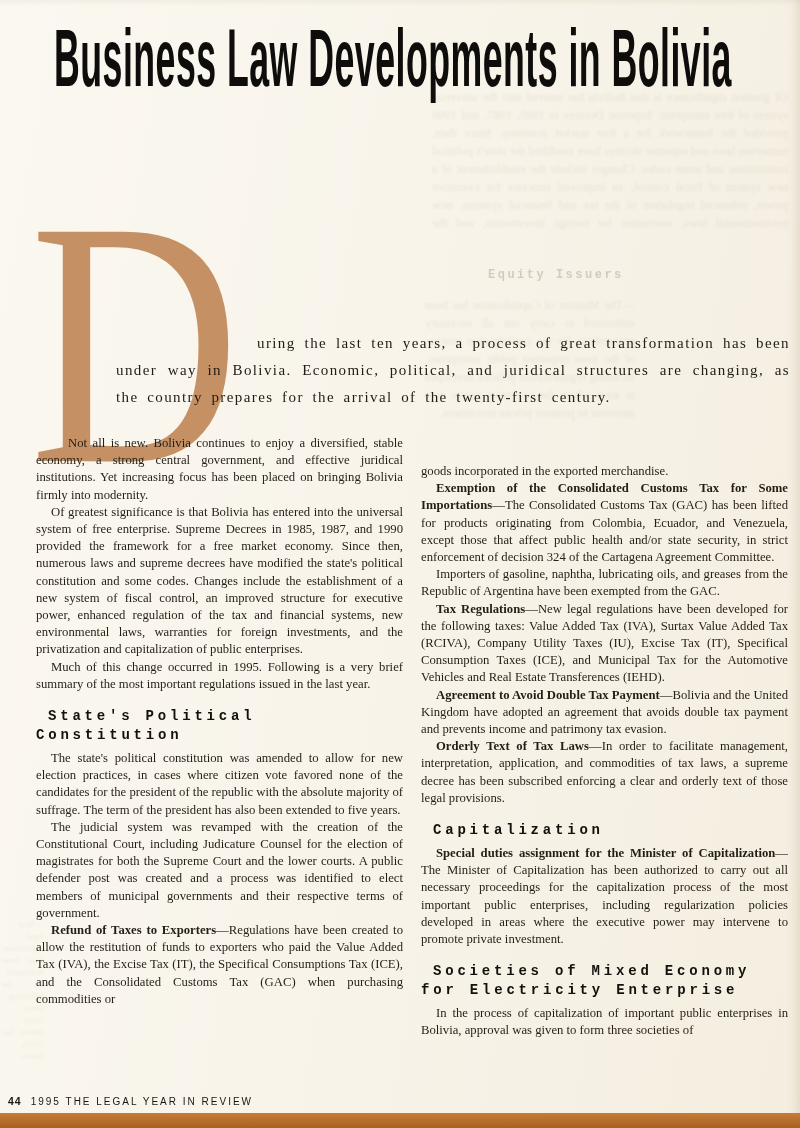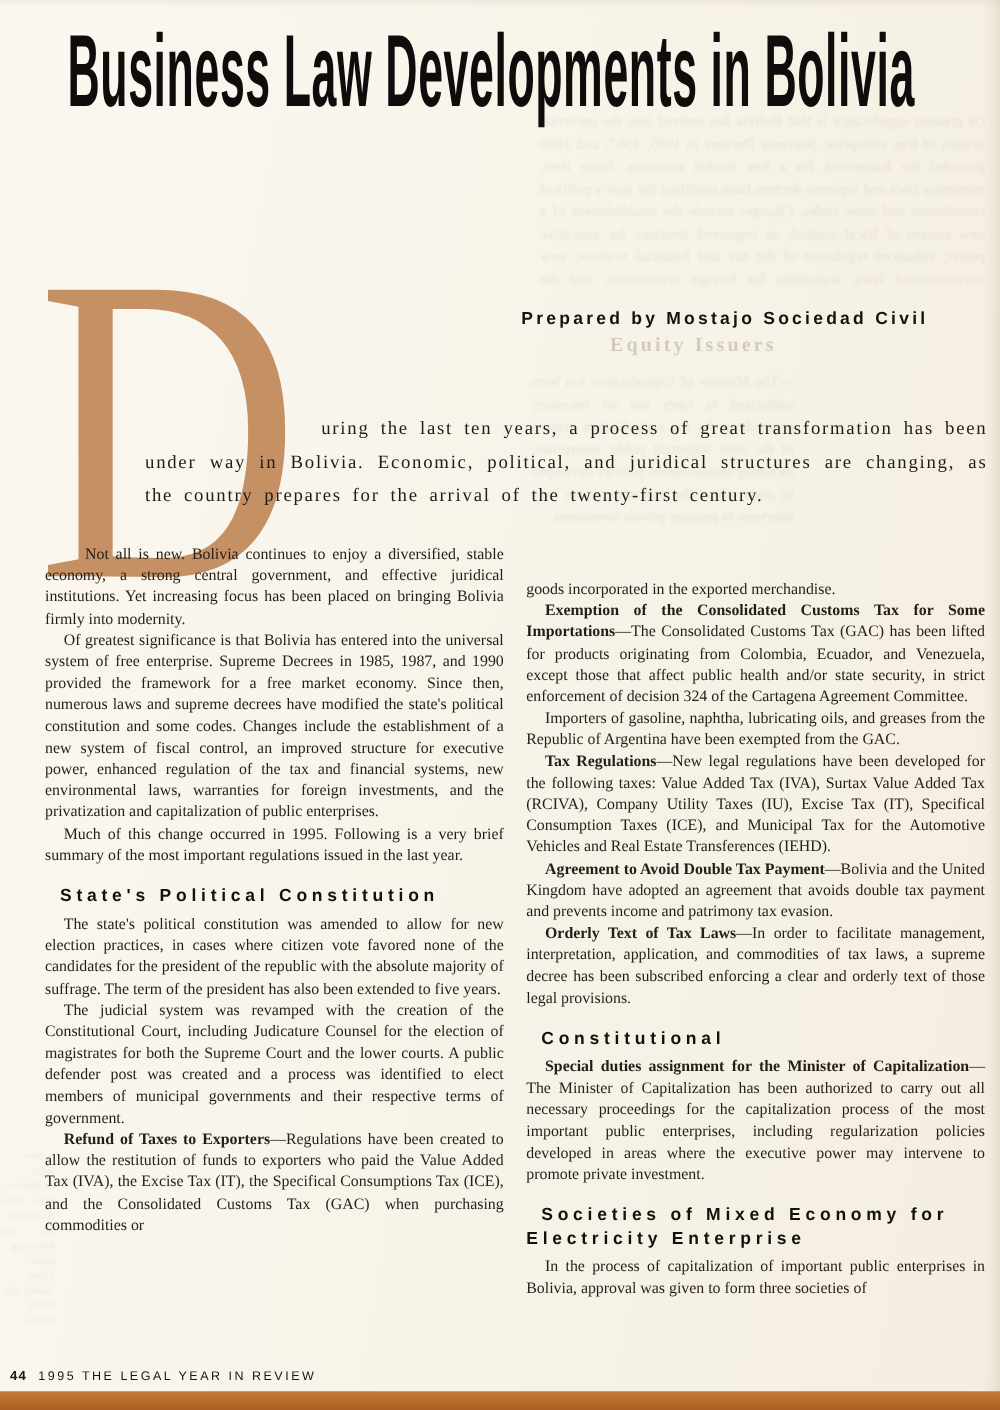--- a/index.html
+++ b/index.html
@@ -13,21 +13,21 @@
   .ghost-lines{
     position:absolute;z-index:0;pointer-events:none;overflow:hidden;
     transform:scaleX(-1);filter:blur(.8px);opacity:.10;color:#6d5b40;
     font-family:"Liberation Serif",serif;font-size:12.5px;line-height:18px;text-align:justify;
   }
   #ghost-a{left:432px;top:88px;width:356px;height:146px;}
   #ghost-b{left:425px;top:296px;width:210px;height:168px;font-size:12px;}
   #ghost-c{left:2px;top:918px;width:42px;height:142px;font-size:9px;line-height:12px;opacity:.08;}
   .ghost-heading{
     position:absolute;left:488px;top:268px;z-index:0;pointer-events:none;
-    font-family:Liberation Serif, serif;font-weight:bold;font-size:16px;
+    font-family:Liberation Mono, monospace;font-weight:bold;font-size:12px;
     letter-spacing:2.5px;opacity:.26;color:#6d5b40;filter:blur(.4px);
   }
   
   .title{position:absolute;left:54px;top:10px;margin:0;z-index:2;white-space:nowrap;}
   .title-inner{
     display:inline-block;font-family:"Liberation Sans",sans-serif;font-weight:bold;
     font-size:76px;letter-spacing:1px;color:#0e0d0b;
     transform:scale(0.47,1.08);transform-origin:left top;
   }
   .byline{
@@ -52,21 +52,21 @@
     font-size:12.7px;line-height:17.2px;text-align:justify;color:#241e16;
     hyphens:auto;-webkit-hyphens:auto;
   }
   .col-left{left:36px;}
   .col-right{left:421px;}
   .col p{margin:0;text-indent:15px;}
   .col p.p-first{text-indent:32px;}
   .col p.no-indent{text-indent:0;margin-top:28px;}
   .lead{font-weight:bold;}
   .h{
-    font-family:Liberation Sans, sans-serif;font-weight:bold;font-size:14px;
+    font-family:Liberation Mono, monospace;font-weight:bold;font-size:14px;
     letter-spacing:3.8px;line-height:19px;color:#13110e;
     margin:14px 0 5px;text-indent:12px;text-align:left;hyphens:none;
   }
   
   .footer{
     position:absolute;left:8px;top:1095px;z-index:2;
     font-family:"Liberation Sans",sans-serif;font-size:10px;letter-spacing:2px;color:#191713;
   }
   .pagenum{font-weight:bold;font-size:10.5px;letter-spacing:1px;margin-right:9px;}
   .bottom-bar{
@@ -78,21 +78,20 @@
 <body>
 
 <div class="page">
 
   <div class="ghost-lines" id="ghost-a">Of greatest significance is that Bolivia has entered into the universal system of free enterprise. Supreme Decrees in 1985, 1987, and 1990 provided the framework for a free market economy. Since then, numerous laws and supreme decrees have modified the state's political constitution and some codes. Changes include the establishment of a new system of fiscal control, an improved structure for executive power, enhanced regulation of the tax and financial systems, new environmental laws, warranties for foreign investments, and the privatization and capitalization of public enterprises.</div>
   <div class="ghost-lines" id="ghost-b">—The Minister of Capitalization has been authorized to carry out all necessary proceedings for the capitalization process of the most important public enterprises, including regularization policies developed in areas where the executive power may intervene to promote private investment.</div>
   <div class="ghost-lines" id="ghost-c">—New legal regulations have been developed for the following taxes: Value Added Tax (IVA), Surtax Value Added Tax (RCIVA), Company Utility Taxes (IU), Excise Tax (IT), Specifical Consumption Taxes (ICE), and Municipal Tax for the Automotive Vehicles and Real Estate Transferences (IEHD).</div>
   <div class="ghost-heading">Equity Issuers</div>
 
   <h1 class="title"><span class="title-inner">Business Law Developments in Bolivia</span></h1>
-  <div class="byline">Prepared by Mostajo Sociedad Civil</div>
 
   <div class="dropcap">D</div>
   <p class="intro">uring the last ten years, a process of great transformation has been under way in Bolivia. Economic, political, and juridical structures are changing, as the country prepares for the arrival of the twenty-first century.</p>
 
   <div class="col col-left">
     <p class="p-first">Not all is new. Bolivia continues to enjoy a diversified, stable economy, a strong central government, and effective juridical institutions. Yet increasing focus has been placed on bringing Bolivia firmly into modernity.</p>
     <p>Of greatest significance is that Bolivia has entered into the universal system of free enterprise. Supreme Decrees in 1985, 1987, and 1990 provided the framework for a free market economy. Since then, numerous laws and supreme decrees have modified the state's political constitution and some codes. Changes include the establishment of a new system of fiscal control, an improved structure for executive power, enhanced regulation of the tax and financial systems, new environmental laws, warranties for foreign investments, and the privatization and capitalization of public enterprises.</p>
     <p>Much of this change occurred in 1995. Following is a very brief summary of the most important regulations issued in the last year.</p>
     <h2 class="h">State's Political Constitution</h2>
     <p>The state's political constitution was amended to allow for new election practices, in cases where citizen vote favored none of the candidates for the president of the republic with the absolute majority of suffrage. The term of the president has also been extended to five years.</p>
@@ -100,21 +99,21 @@
     <p><b class="lead">Refund of Taxes to Exporters</b><span>—Regulations have been created to allow the restitution of funds to exporters who paid the Value Added Tax (IVA), the Excise Tax (IT), the Specifical Consumptions Tax (ICE), and the Consolidated Customs Tax (GAC) when purchasing commodities or</span></p>
   </div>
 
   <div class="col col-right">
     <p class="no-indent">goods incorporated in the exported merchandise.</p>
     <p><b class="lead">Exemption of the Consolidated Customs Tax for Some Importations</b><span>—The Consolidated Customs Tax (GAC) has been lifted for products originating from Colombia, Ecuador, and Venezuela, except those that affect public health and/or state security, in strict enforcement of decision 324 of the Cartagena Agreement Committee.</span></p>
     <p>Importers of gasoline, naphtha, lubricating oils, and greases from the Republic of Argentina have been exempted from the GAC.</p>
     <p><b class="lead">Tax Regulations</b><span>—New legal regulations have been developed for the following taxes: Value Added Tax (IVA), Surtax Value Added Tax (RCIVA), Company Utility Taxes (IU), Excise Tax (IT), Specifical Consumption Taxes (ICE), and Municipal Tax for the Automotive Vehicles and Real Estate Transferences (IEHD).</span></p>
     <p><b class="lead">Agreement to Avoid Double Tax Payment</b><span>—Bolivia and the United Kingdom have adopted an agreement that avoids double tax payment and prevents income and patrimony tax evasion.</span></p>
     <p><b class="lead">Orderly Text of Tax Laws</b><span>—In order to facilitate management, interpretation, application, and commodities of tax laws, a supreme decree has been subscribed enforcing a clear and orderly text of those legal provisions.</span></p>
-    <h2 class="h">Constitutional</h2>
+    <h2 class="h">Capitalization</h2>
     <p><b class="lead">Special duties assignment for the Minister of Capitalization</b><span>—The Minister of Capitalization has been authorized to carry out all necessary proceedings for the capitalization process of the most important public enterprises, including regularization policies developed in areas where the executive power may intervene to promote private investment.</span></p>
     <h2 class="h">Societies of Mixed Economy for Electricity Enterprise</h2>
     <p>In the process of capitalization of important public enterprises in Bolivia, approval was given to form three societies of</p>
   </div>
 
   <div class="footer">
     <span class="pagenum">44</span><span>1995 THE LEGAL YEAR IN REVIEW</span>
   </div>
   <div class="bottom-bar"></div>
 

